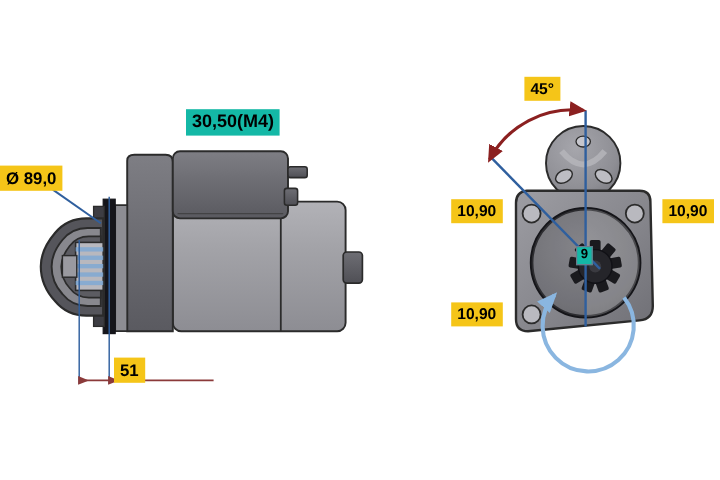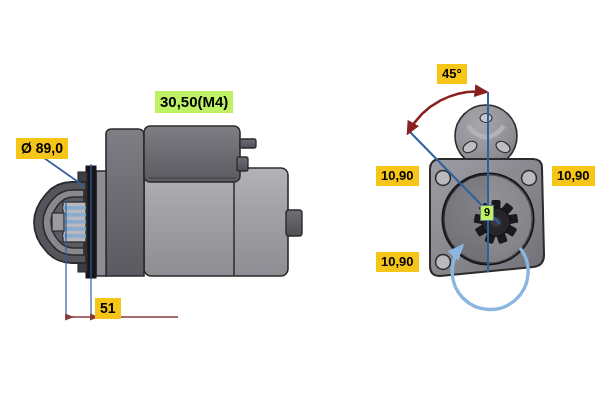--- a/index.html
+++ b/index.html
@@ -30,23 +30,23 @@
     line-height: 1;
     white-space: nowrap;
     padding: 3px 5px 4px 5px;
     box-sizing: border-box;
     text-align: center;
   }
   .callout-yellow {
     background: #f5c518;
   }
   .callout-blue {
-    background: #bef264;
-  }
-  .cl-dia89   { left: 16px;   top: 138px; font-size: 14px; }
+    background: #14b8a6;
+  }
+  .cl-dia89   { left: 0;   top: 138px; font-size: 14px; }
   .cl-51      { left: 95px; top: 298px; font-size: 14px; }
   .cl-3050    { left: 155px; top: 91px;  font-size: 15px; }
   .cl-45      { left: 437px; top: 64px;  font-size: 13px; }
   .cl-1090-l  { left: 376px; top: 166px; font-size: 13px; }
   .cl-1090-r  { left: 552px; top: 166px; font-size: 13px; }
   .cl-1090-b  { left: 376px; top: 252px; font-size: 13px; }
   .cl-9 {
     left: 480px; top: 205px;
     font-size: 11px;
     padding: 1px 3px 2px 3px;

